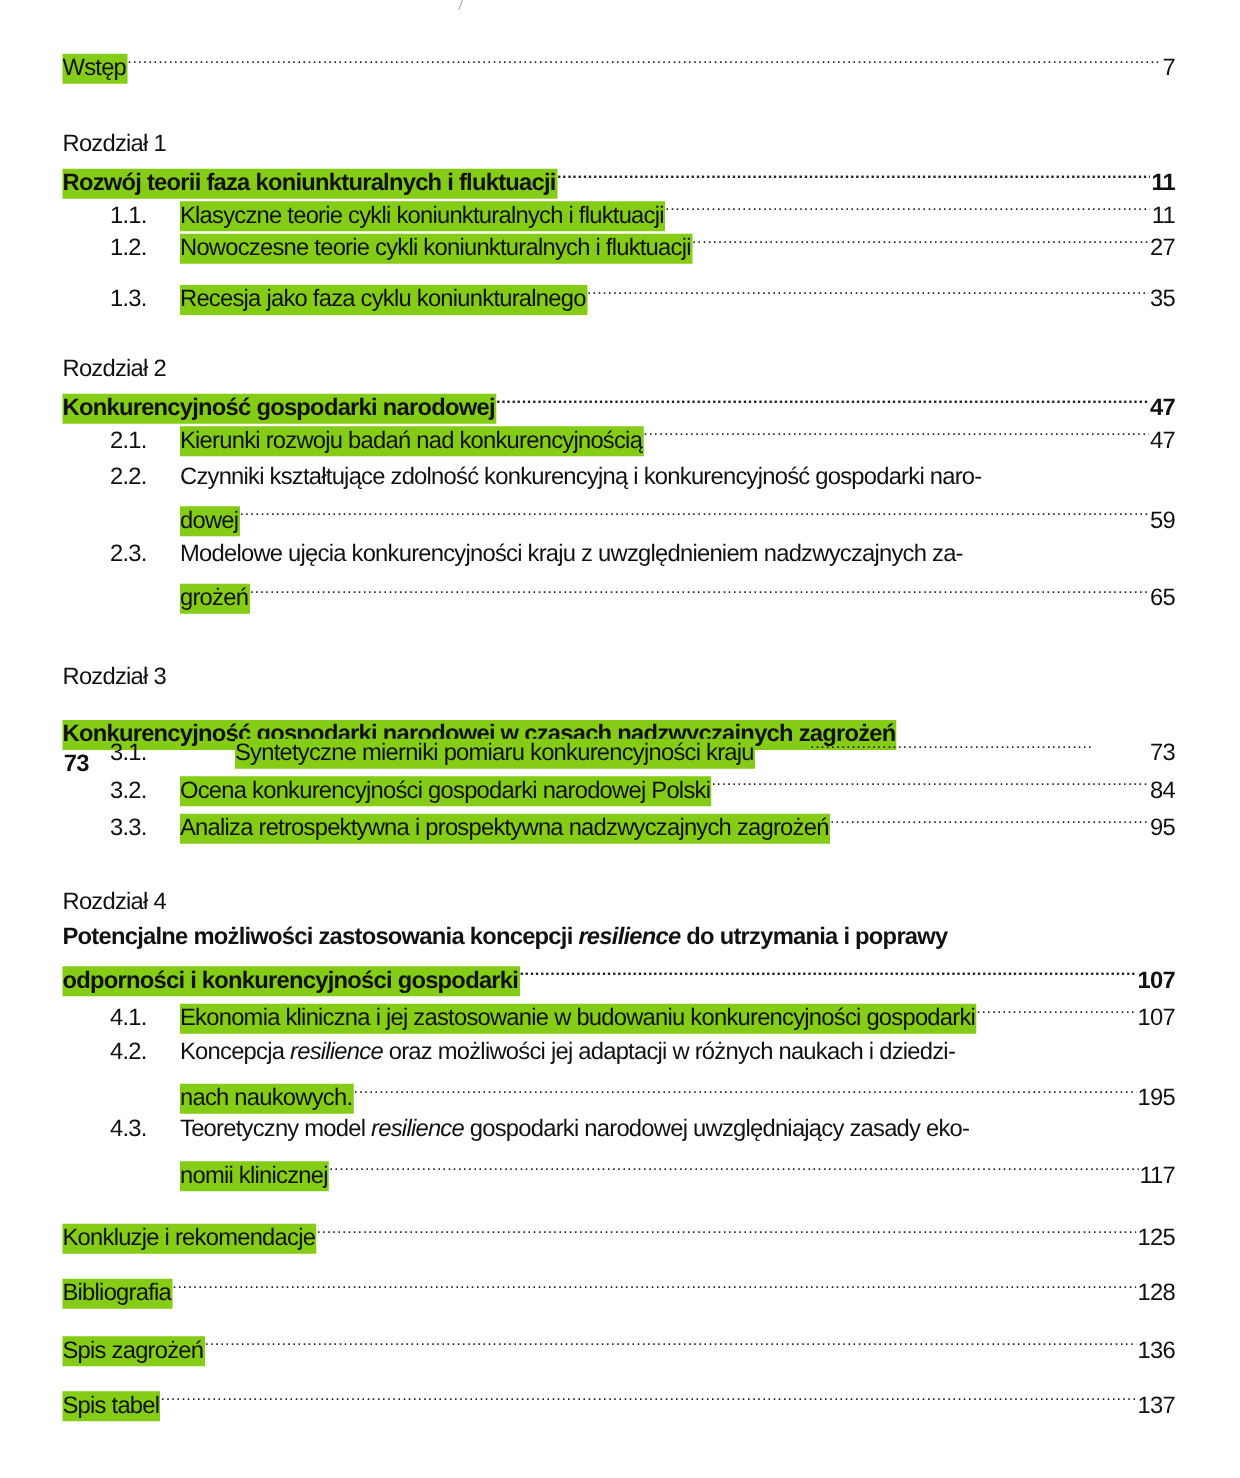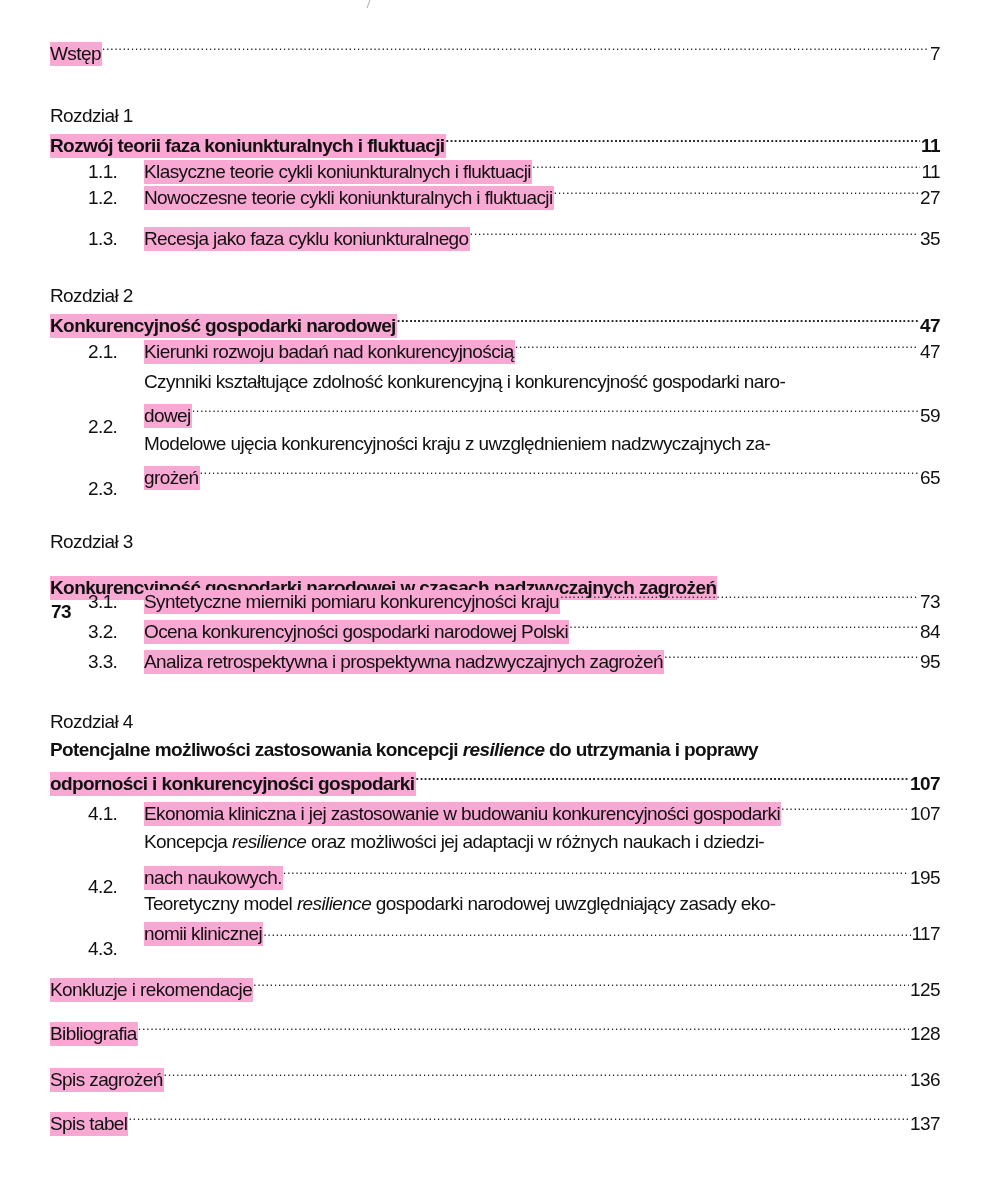--- a/index.html
+++ b/index.html
@@ -1,28 +1,28 @@
 <!DOCTYPE html>
 <html><head>
 <meta charset="utf-8">
 <style>
   html, body { margin: 0; padding: 0; background: #ffffff; }
   body { width: 992px; height: 1182px; position: relative; overflow: hidden; color: #111; }
   .page { position: absolute; left: 50px; top: 0; width: 890px; font-family: "Liberation Sans", sans-serif; font-size: 19px; letter-spacing: -0.6px; }
   .row { position: absolute; left: 0; width: 890px; height: 24px; line-height: 24px; display: flex; align-items: baseline; white-space: nowrap; }
-  .row .txt { flex: 0 0 auto; background: #f9a8d4; padding-right: 1px; }
+  .row .txt { flex: 0 0 auto; background: #84cc16; padding-right: 1px; }
   .row .dots { flex: 1 1 auto; overflow: hidden; height: 24px; position: relative; }
   .row .dots::after { content: "........................................................................................................................................................................................................................................................"; position: absolute; left: 0; bottom: 2px; font-size: 13px; letter-spacing: 0.5px; color: #222; }
   .row .pg { flex: 0 0 auto; padding-left: 1px; text-align: right; }
   .bold { font-weight: bold; }
   .label { position: absolute; left: 0; line-height: 24px; }
   .num { display: inline-block; width: 56px; margin-left: 38px; flex: 0 0 auto; }
   .cont { padding-left: 94px; }
   .line1 { position: absolute; left: 94px; line-height: 24px; white-space: nowrap; }
-  .line1 .n { position: absolute; left: -56px; margin-top: 45px; }
+  .line1 .n { position: absolute; left: -56px; }
   .boldline { position: absolute; left: 0; line-height: 24px; font-weight: bold; white-space: nowrap; }
   .mark { position: absolute; left: 318px; top: 0; width: 6px; height: 8px; border-left: 1px solid #aaa; transform: skewX(-20deg); }
   i { font-style: italic; }
 </style>
 </head>
 <body>
 
 <div class="page">
   <div class="mark"></div>
 
@@ -87,21 +87,21 @@
     <span class="dots"></span>
     <span class="pg">65</span>
   </div>
 
   <div class="label" style="top:530px;">Rozdział 3</div>
   <div class="row bold" style="top:576px;flex-direction:column;">
     <span class="txt">Konkurencyjność gospodarki narodowej w czasach nadzwyczajnych zagrożeń</span>
     <span class="dots"></span>
     <span class="pg">73</span>
   </div>
-  <div class="row" style="top:584px;">
+  <div class="row" style="top:584px;gap:44px;">
     <span class="num">3.1.</span>
     <span class="txt">Syntetyczne mierniki pomiaru konkurencyjności kraju</span>
     <span class="dots"></span>
     <span class="pg">73</span>
   </div>
   <div class="row" style="top:614px;">
     <span class="num">3.2.</span>
     <span class="txt">Ocena konkurencyjności gospodarki narodowej Polski</span>
     <span class="dots"></span>
     <span class="pg">84</span>
@@ -134,21 +134,21 @@
   </div>
   <div class="row cont" style="top:860px; width:796px;">
     <span class="txt">nach naukowych.</span>
     <span class="dots"></span>
     <span class="pg">195</span>
   </div>
   <div class="line1" style="top:892px;">
     <span class="n">4.3.</span>
     <span>Teoretyczny model </span><i>resilience</i><span> gospodarki narodowej uwzględniający zasady eko-</span>
   </div>
-  <div class="row cont" style="top:922px; width:796px;align-items:flex-end;">
+  <div class="row cont" style="top:922px; width:796px;">
     <span class="txt">nomii klinicznej</span>
     <span class="dots"></span>
     <span class="pg">117</span>
   </div>
 
   <div class="row" style="top:972px;">
     <span class="txt">Konkluzje i rekomendacje</span>
     <span class="dots"></span>
     <span class="pg">125</span>
   </div>

